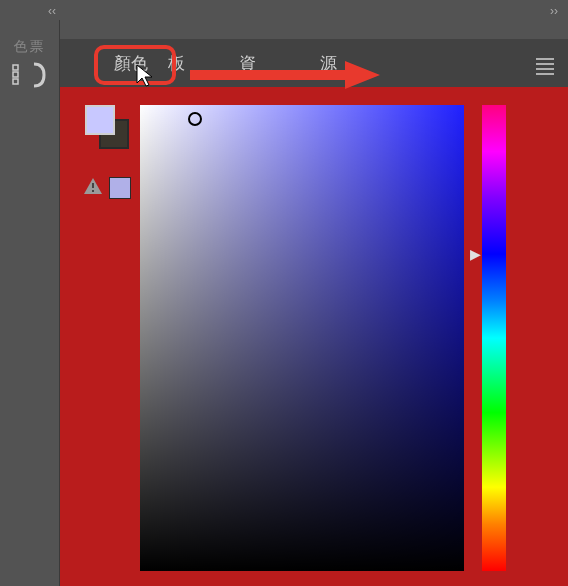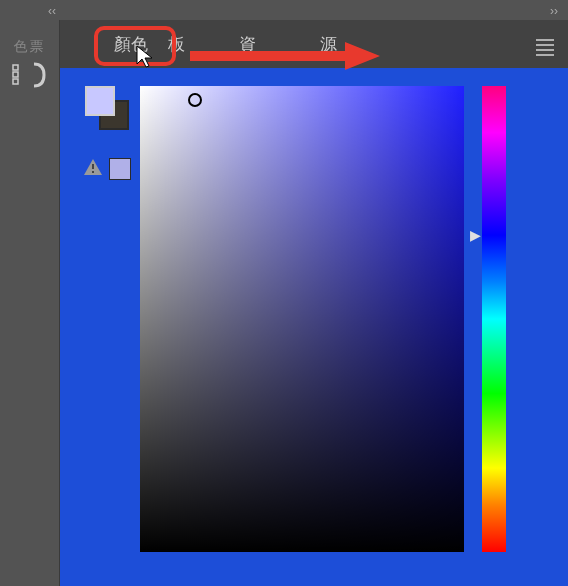--- a/index.html
+++ b/index.html
@@ -52,22 +52,23 @@
     margin-bottom: 6px;
   }
   .tool-icon {
     color: #ccc;
     display: flex;
     align-items: center;
     gap: 2px;
   }
   .main {
     flex: 1;
-    background: #1d4ed8;
-    position: relative;
+    background: #b91c1c;
+    position: relative;
+    margin-top: 19px;
   }
   .tabs {
     height: 48px;
     background: #424242;
     display: flex;
     align-items: center;
     position: relative;
     padding-left: 18px;
   }
   .tab {

